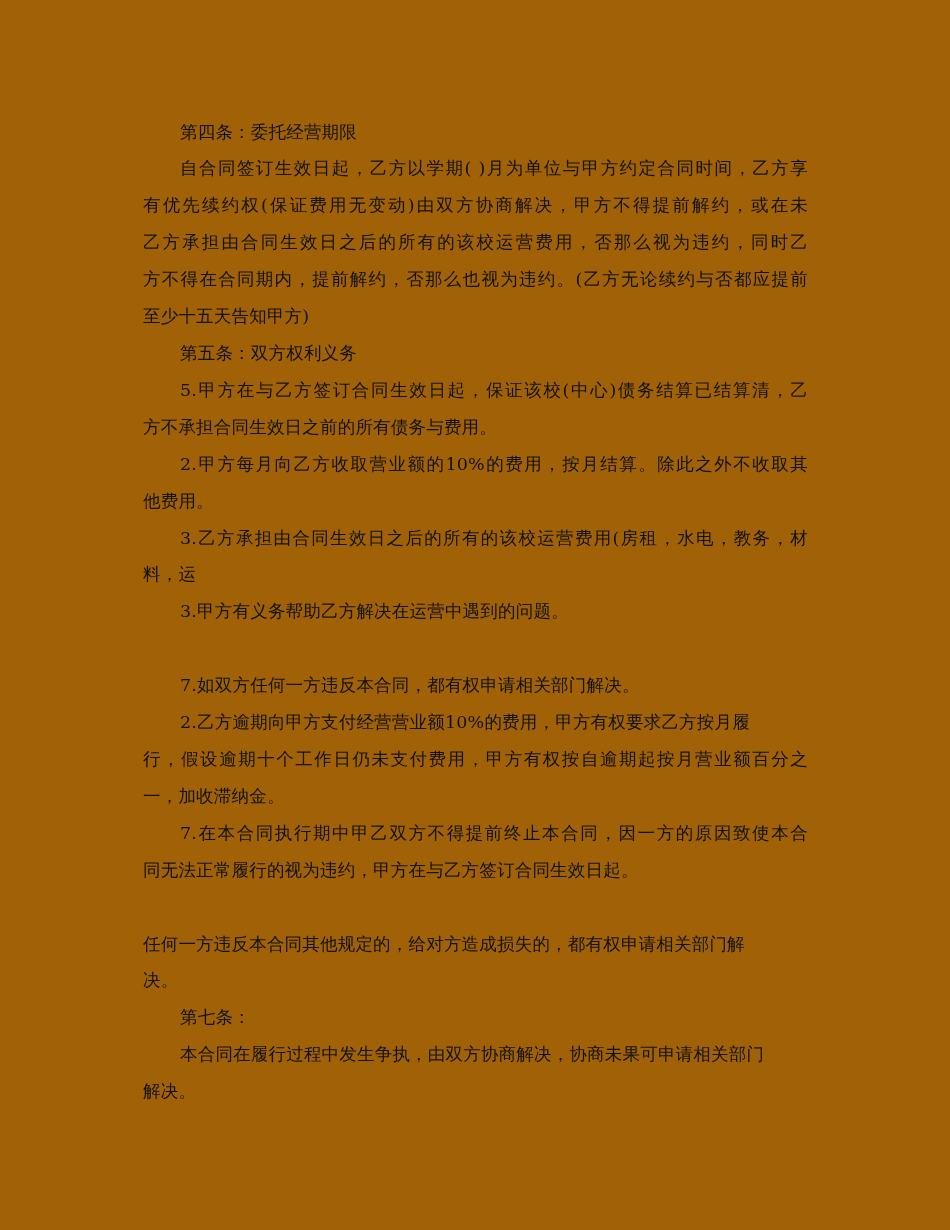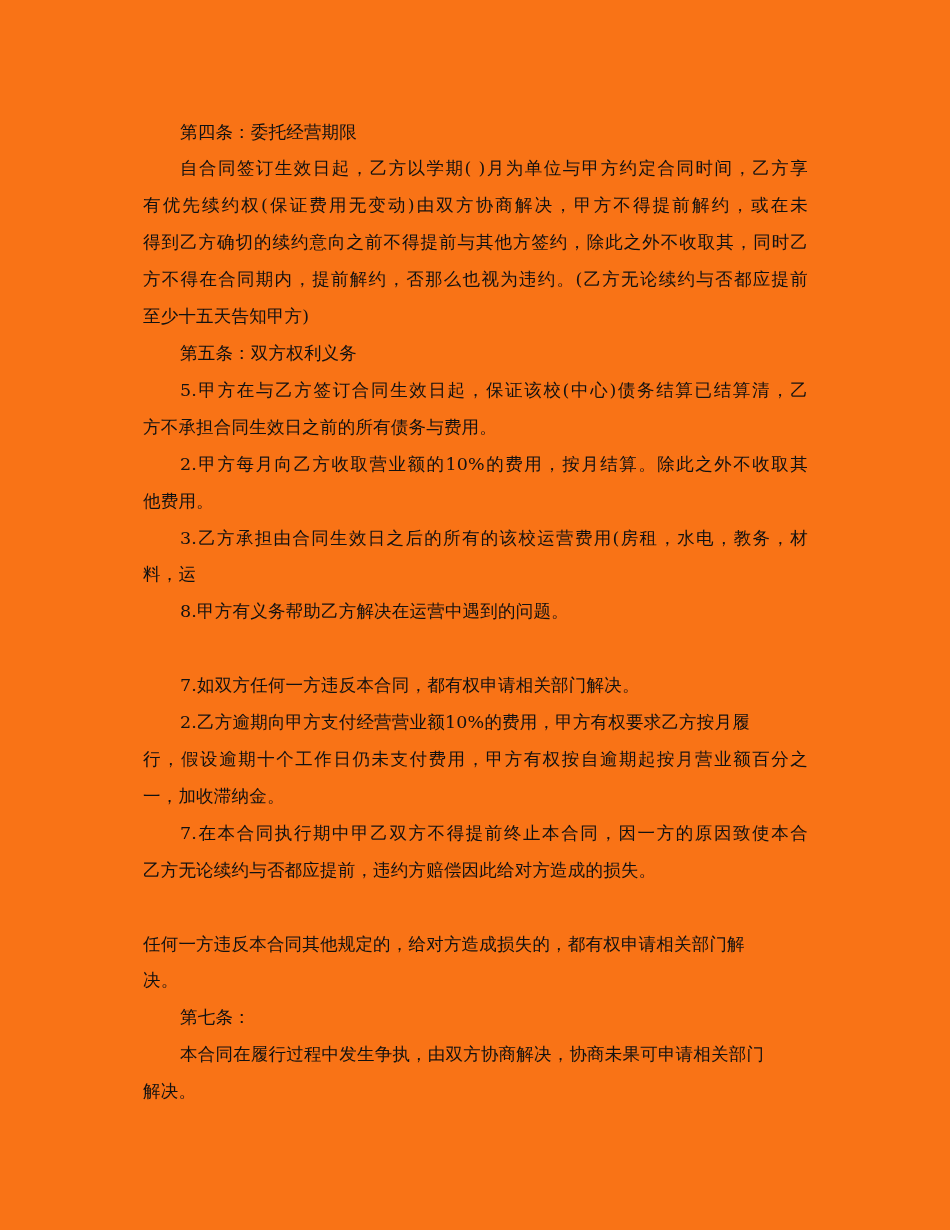--- a/index.html
+++ b/index.html
@@ -13,21 +13,21 @@
     position: relative;
     overflow: hidden;
     font-family: "DejaVu Serif", "Liberation Serif", serif;
     color: #111111;
   }
   .page {
     position: absolute;
     left: 0; top: 0;
     width: 950px;
     height: 1230px;
-    background: #f97316;
+    background: #a16207;
   }
   .line {
     position: absolute;
     left: 143px;
     width: 665px;
     font-size: 17.5px;
     line-height: 22px;
     white-space: nowrap;
     letter-spacing: 0.2px;
   }
@@ -38,39 +38,39 @@
   }
 </style>
 </head>
 <body>
 
 <div class="page">
 
   <div class="line indent" style="top:121px">第四条：委托经营期限</div>
   <div class="line indent justify" style="top:157px">自合同签订生效日起，乙方以学期( )月为单位与甲方约定合同时间，乙方享</div>
   <div class="line justify" style="top:194px">有优先续约权(保证费用无变动)由双方协商解决，甲方不得提前解约，或在未</div>
-  <div class="line justify" style="top:231px">得到乙方确切的续约意向之前不得提前与其他方签约，除此之外不收取其，同时乙</div>
+  <div class="line justify" style="top:231px">乙方承担由合同生效日之后的所有的该校运营费用，否那么视为违约，同时乙</div>
   <div class="line justify" style="top:268px">方不得在合同期内，提前解约，否那么也视为违约。(乙方无论续约与否都应提前</div>
   <div class="line" style="top:305px">至少十五天告知甲方)</div>
 
   <div class="line indent" style="top:342px">第五条：双方权利义务</div>
   <div class="line indent justify" style="top:379px">5.甲方在与乙方签订合同生效日起，保证该校(中心)债务结算已结算清，乙</div>
   <div class="line" style="top:416px">方不承担合同生效日之前的所有债务与费用。</div>
   <div class="line indent justify" style="top:453px">2.甲方每月向乙方收取营业额的10%的费用，按月结算。除此之外不收取其</div>
   <div class="line" style="top:490px">他费用。</div>
   <div class="line indent justify" style="top:527px">3.乙方承担由合同生效日之后的所有的该校运营费用(房租，水电，教务，材</div>
   <div class="line" style="top:563px">料，运</div>
-  <div class="line indent" style="top:600px">8.甲方有义务帮助乙方解决在运营中遇到的问题。</div>
+  <div class="line indent" style="top:600px">3.甲方有义务帮助乙方解决在运营中遇到的问题。</div>
 
   <div class="line indent" style="top:674px">7.如双方任何一方违反本合同，都有权申请相关部门解决。</div>
   <div class="line indent" style="top:711px">2.乙方逾期向甲方支付经营营业额10%的费用，甲方有权要求乙方按月履</div>
   <div class="line justify" style="top:748px">行，假设逾期十个工作日仍未支付费用，甲方有权按自逾期起按月营业额百分之</div>
   <div class="line" style="top:785px">一，加收滞纳金。</div>
   <div class="line indent justify" style="top:822px">7.在本合同执行期中甲乙双方不得提前终止本合同，因一方的原因致使本合</div>
-  <div class="line" style="top:859px">乙方无论续约与否都应提前，违约方赔偿因此给对方造成的损失。</div>
+  <div class="line" style="top:859px">同无法正常履行的视为违约，甲方在与乙方签订合同生效日起。</div>
   <div class="line" style="top:933px">任何一方违反本合同其他规定的，给对方造成损失的，都有权申请相关部门解</div>
   <div class="line" style="top:969px">决。</div>
 
   <div class="line indent" style="top:1006px">第七条：</div>
   <div class="line indent" style="top:1043px">本合同在履行过程中发生争执，由双方协商解决，协商未果可申请相关部门</div>
   <div class="line" style="top:1080px">解决。</div>
 
 </div>
 
 </body></html>

